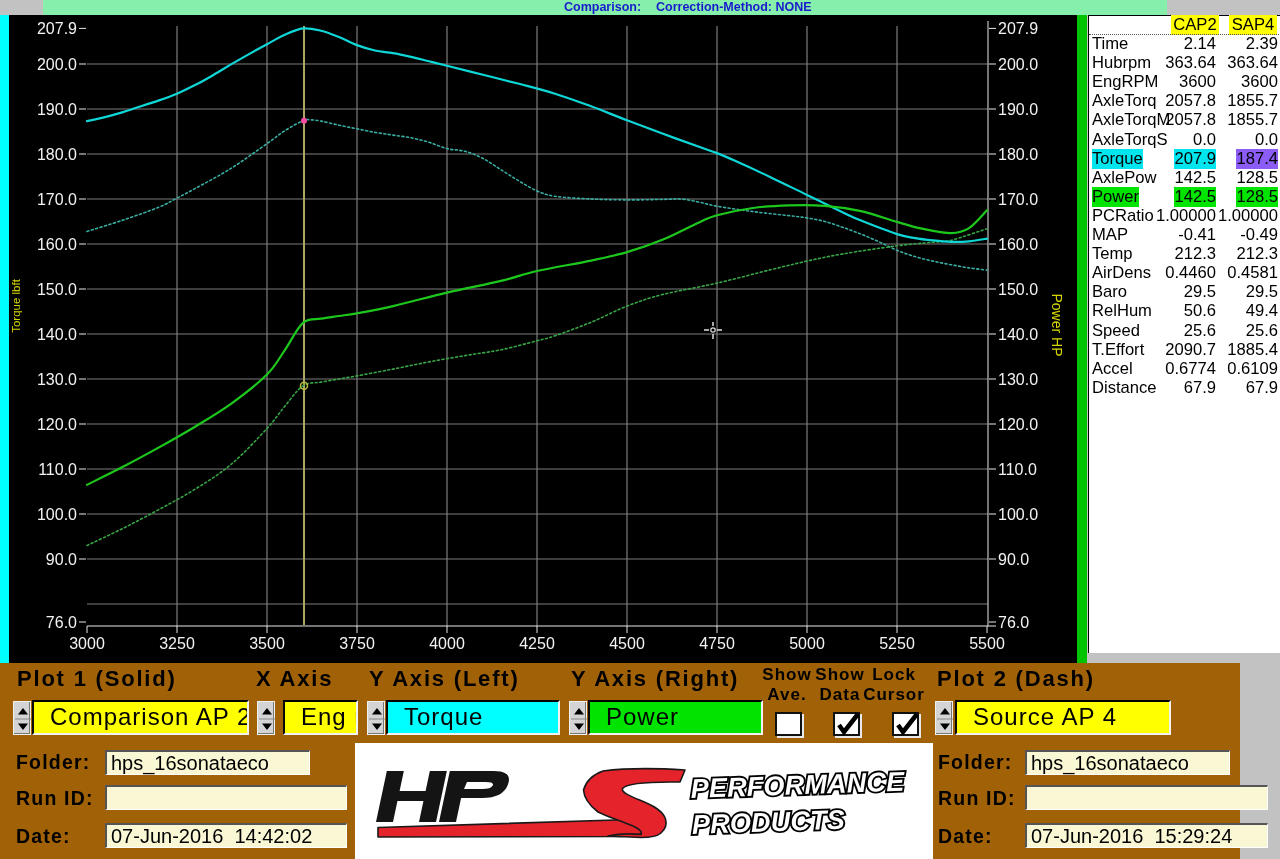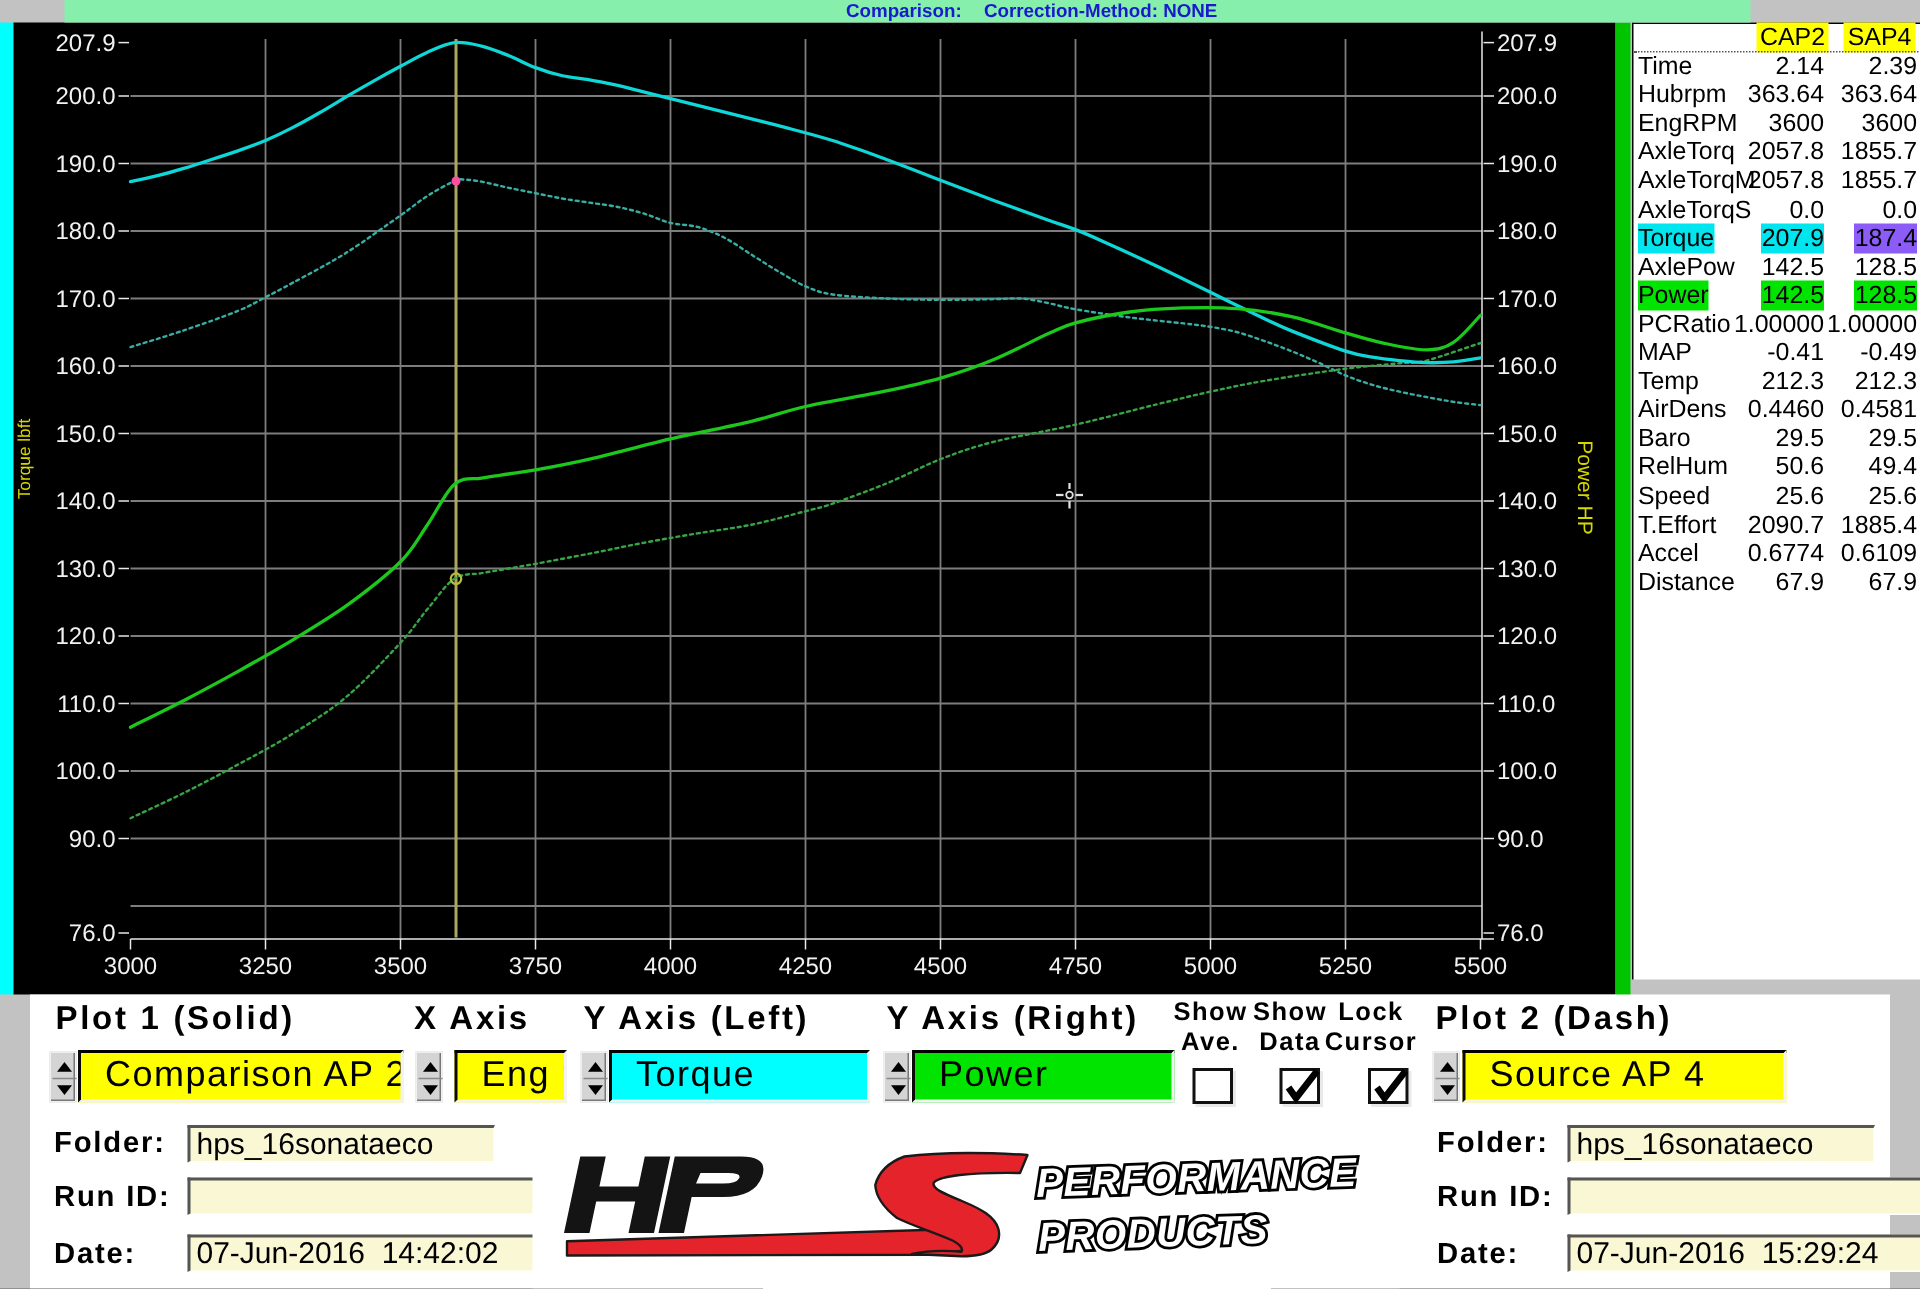--- a/index.html
+++ b/index.html
@@ -8,21 +8,21 @@
 #topbar span{position:absolute;top:0px;line-height:15px;}
 #chart{position:absolute;left:0;top:0;}
 #panel{position:absolute;left:1088px;top:15px;width:192px;height:638px;background:#fff;border-top:1px solid #000;border-left:1px solid #000;font-size:16.6px;color:#000;}
 #hdrline{position:absolute;top:18px;left:0;width:192px;border-top:1px dotted #555;}
 .trow{position:absolute;left:0;width:192px;height:19px;padding-left:28px;}
 .tlab{position:absolute;left:3px;top:0;}
 .tv1{position:absolute;right:65px;top:0;}
 .tv2{position:absolute;right:3px;top:0;}
 .th1{position:absolute;left:82px;width:48px;background:#ffff00;text-align:center;}
 .th2{position:absolute;left:140px;width:48px;background:#ffff00;text-align:center;}
-#controls{position:absolute;left:0;top:663px;width:1240px;height:196px;background:#ffffff;margin-left:20px;}
+#controls{position:absolute;left:0;top:663px;width:1240px;height:196px;background:#a16207;}
 .clab{position:absolute;font-weight:bold;font-size:22px;letter-spacing:1.8px;color:#000;white-space:nowrap;}
 .flab{position:absolute;font-weight:bold;font-size:19.5px;letter-spacing:1.2px;color:#000;white-space:nowrap;}
 .clab2{position:absolute;font-weight:bold;font-size:17px;letter-spacing:1px;color:#000;white-space:nowrap;text-align:center;line-height:20px;width:64px;}
 .combo{position:absolute;top:37px;height:35px;border-top:2px solid #000;border-left:2px solid #0a0a0a;border-right:2px solid #f2f2f2;border-bottom:2px solid #f2f2f2;font-size:24px;letter-spacing:1px;white-space:nowrap;overflow:hidden;padding-left:16px;line-height:30px;}
 .spin{position:absolute;top:38px;width:18px;height:34px;background:#d4d4d4;border:1px solid #f0f0f0;box-shadow:inset -1px -1px 0 #777;}
 .spin svg{position:absolute;left:0;top:0;}
 .fld{position:absolute;height:25px;background:#faf7d4;border-top:2px solid #555;border-left:2px solid #555;border-right:1px solid #fff;border-bottom:1px solid #fff;font-size:20px;line-height:22px;padding-left:4px;white-space:nowrap;}
 .cb{position:absolute;top:49px;width:27px;height:24px;background:#fff;border:2px solid #111;box-shadow:2px 2px 0 #e9e9e9;}
 #logobox{position:absolute;left:355px;top:743px;width:578px;height:116px;background:#fff;}
 </style></head><body>

